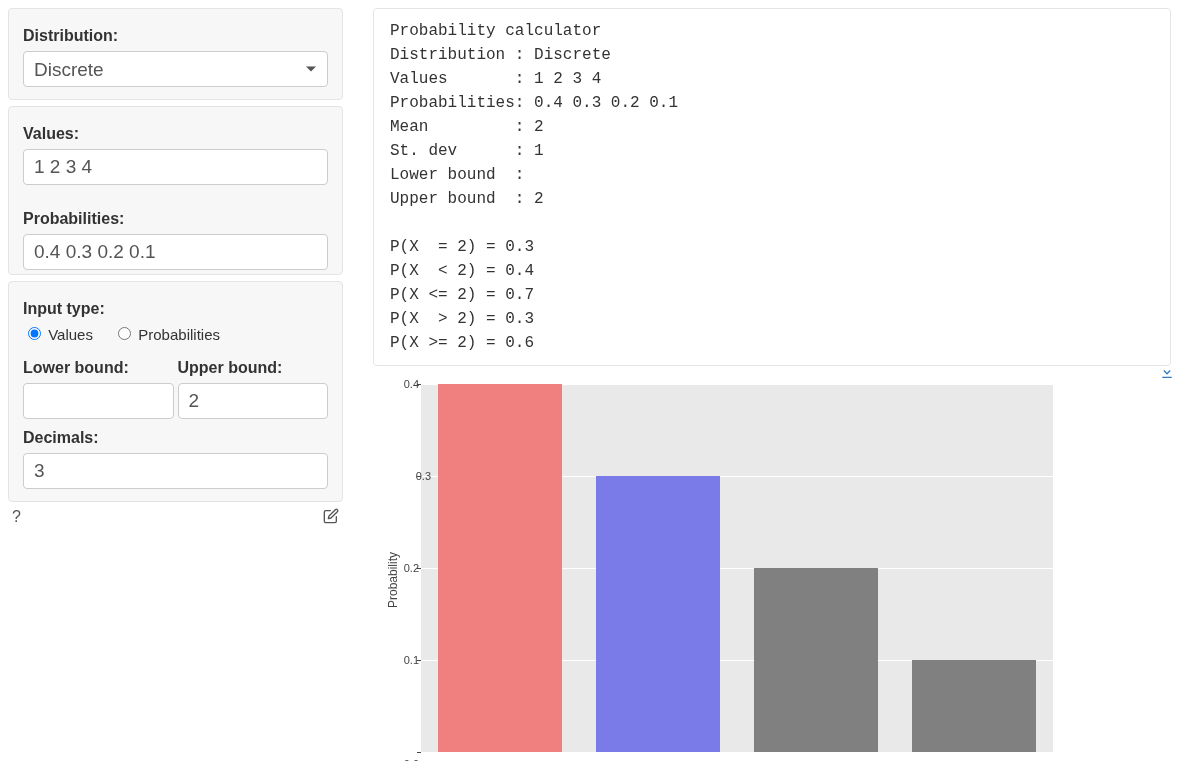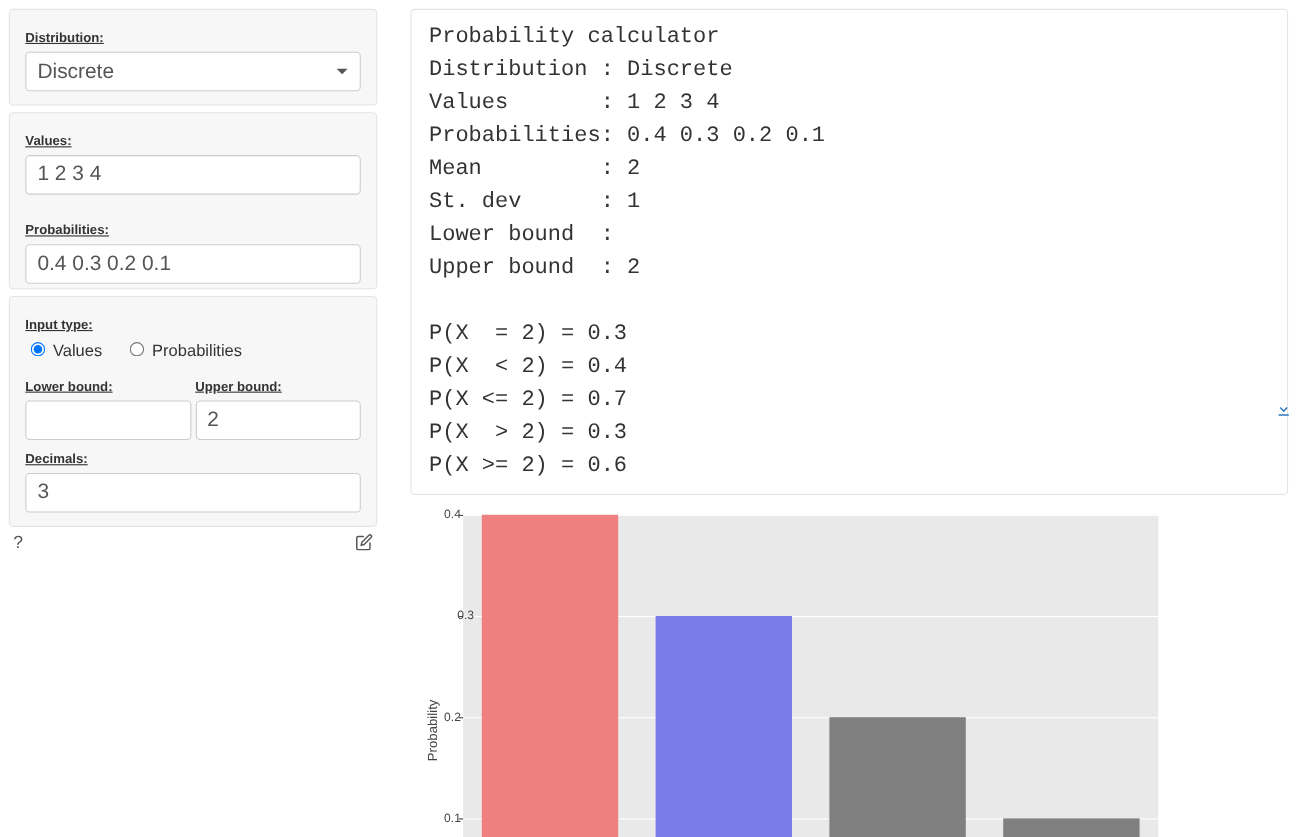--- a/index.html
+++ b/index.html
@@ -26,23 +26,22 @@
     padding: 12px 14px;
     margin-bottom: 6px;
   }
   .panel .hdr {
     font-weight: 700;
     font-size: 15px;
     margin: 4px 0 8px;
   }
   .label {
     font-weight: 700;
-    font-size: 12px;
+    font-size: 16px;
     margin: 6px 0 6px;
-    text-decoration: underline;
   }
   select, input[type=text] {
     width: 100%;
     height: 36px;
     padding: 6px 10px;
     font-size: 19px;
     border: 1px solid #ccc;
     border-radius: 4px;
     background: #fff;
     color: #555;
@@ -67,21 +66,21 @@
     font-size: 16px;
   }
   .icon-btn { cursor: pointer; }
   
   .main { flex: 1; position: relative; }
   .output-box {
     border: 1px solid #e4e4e4;
     border-radius: 4px;
     padding: 10px 16px;
     font-family: Menlo, Consolas, "Courier New", monospace;
-    font-size: 20px;
+    font-size: 16px;
     line-height: 1.5;
     white-space: pre;
     color: #333;
     background: #fff;
   }
   .download-icon {
     position: absolute;
     right: -4px;
     top: 356px;
     color: #2f7abf;

